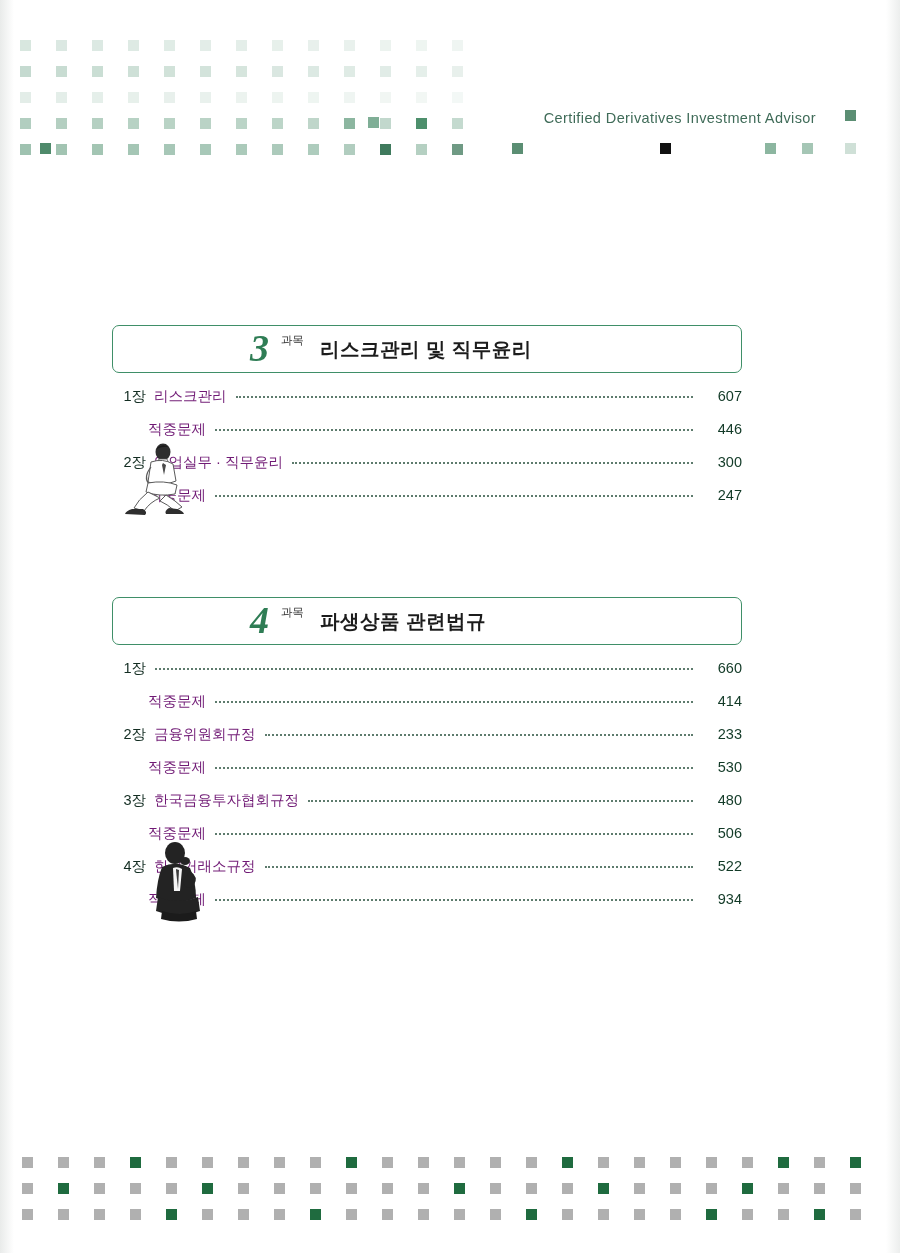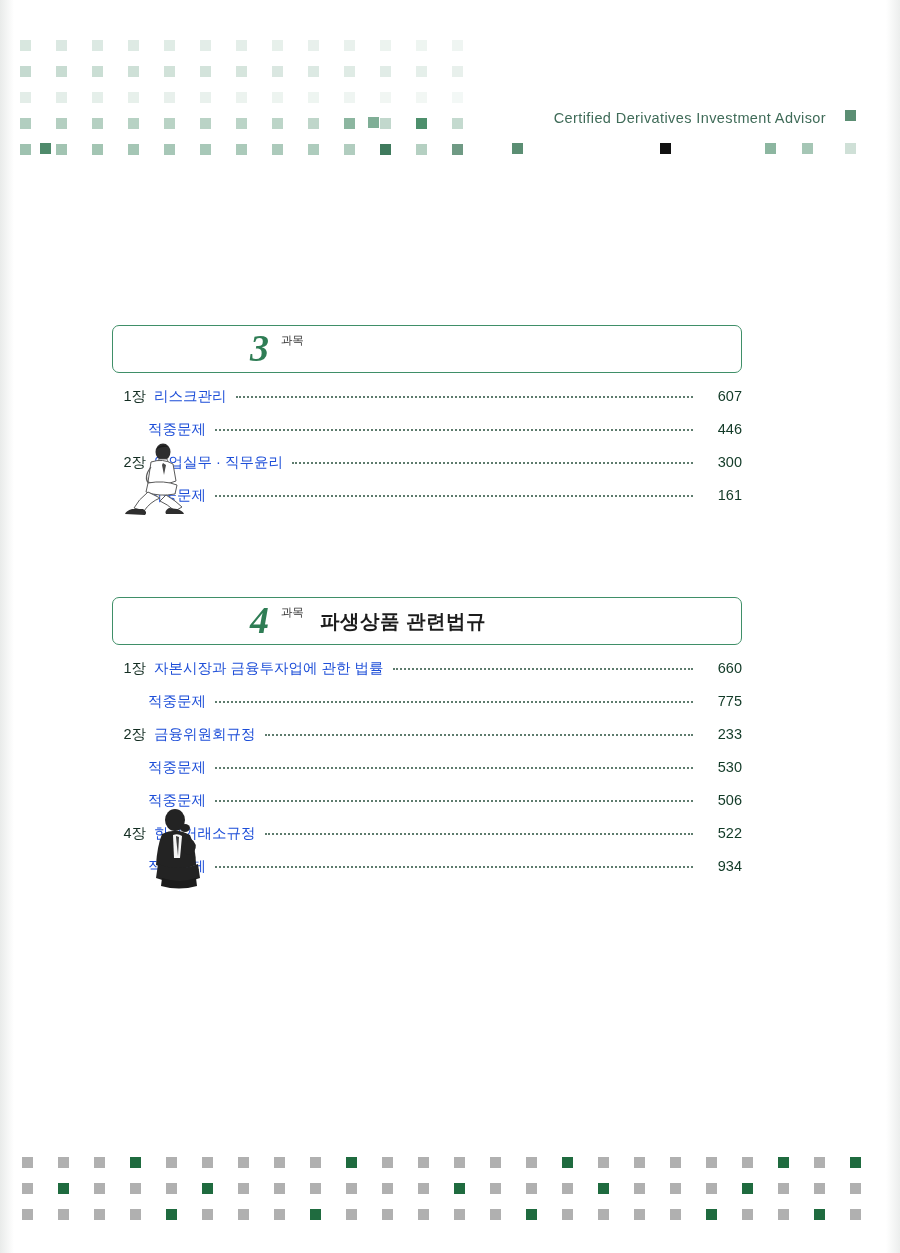--- a/index.html
+++ b/index.html
@@ -32,21 +32,21 @@
     height: 130px;
   }
   .sq {
     position: absolute;
     width: 11px;
     height: 11px;
   }
 
   .header-title {
     position: absolute;
-    right: 74px;
+    right: 84px;
     top: 110px;
     font-size: 14.5px;
     letter-spacing: 0.4px;
     color: #3f6b58;
     font-family: "Liberation Sans", sans-serif;
     white-space: nowrap;
   }
 
   
   .section {
@@ -132,21 +132,21 @@
     width: 34px;
     text-align: right;
     flex: none;
     color: #132d22;
     font-size: 14.5px;
   }
   .label {
     flex: none;
     padding-left: 8px;
     white-space: nowrap;
-    color: #1d4ed8;
+    color: #701a75;
   }
   .dots {
     flex: 1 1 auto;
     margin: 0 9px 0 9px;
     position: relative;
     top: -3px;
     border-bottom: 2.4px dotted #5d7b6d;
     height: 1px;
     min-width: 20px;
   }
@@ -252,20 +252,21 @@
     <div class="sq" style="left: 845px; top: 103px; background: rgb(207, 224, 215); opacity: 1;"></div>
   </div>
 
 <div class="header-title">Certified Derivatives Investment Advisor</div>
 
 <div class="section" id="section-3">
   <div class="band">
     <div class="band-inner">
       <div class="subject-num">3</div>
       <div class="subject-word">과목</div>
+      <div class="band-title">리스크관리 및 직무윤리</div>
     </div>
   </div>
 
   <div class="figure">
     <svg viewBox="0 0 100 74" width="100" height="74" aria-hidden="true">
 
       <g>
 
         <ellipse cx="43" cy="9" rx="7.5" ry="8.5" fill="#2e2e2e"></ellipse>
 
@@ -307,21 +308,21 @@
     <div class="toc-row">
       <span class="ch">2장</span>
       <span class="label">영업실무 · 직무윤리</span>
       <span class="dots"></span>
       <span class="pg">300</span>
     </div>
     <div class="toc-row sub">
       <span class="ch"></span>
       <span class="label">적중문제</span>
       <span class="dots"></span>
-      <span class="pg">161</span>
+      <span class="pg">247</span>
     </div>
   </div>
 </div>
 
 <div class="section" id="section-4">
   <div class="band">
     <div class="band-inner">
       <div class="subject-num">4</div>
       <div class="subject-word">과목</div>
       <div class="band-title">파생상품 관련법규</div>
@@ -346,41 +347,46 @@
 
         <path d="M16 60 q20 8 40 0 l2 14 q-22 8 -44 0 z"></path>
         <path d="M20 74 q18 6 34 0 l1 8 q-18 5 -36 0 z" fill="#1b1b1b"></path>
       </g>
     </svg>
   </div>
 
   <div class="toc">
     <div class="toc-row">
       <span class="ch">1장</span>
-      <span class="label">자본시장과 금융투자업에 관한 법률</span>
       <span class="dots"></span>
       <span class="pg">660</span>
     </div>
     <div class="toc-row sub">
       <span class="ch"></span>
       <span class="label">적중문제</span>
       <span class="dots"></span>
-      <span class="pg">775</span>
+      <span class="pg">414</span>
     </div>
     <div class="toc-row">
       <span class="ch">2장</span>
       <span class="label">금융위원회규정</span>
       <span class="dots"></span>
       <span class="pg">233</span>
     </div>
     <div class="toc-row sub">
       <span class="ch"></span>
       <span class="label">적중문제</span>
       <span class="dots"></span>
       <span class="pg">530</span>
+    </div>
+    <div class="toc-row">
+      <span class="ch">3장</span>
+      <span class="label">한국금융투자협회규정</span>
+      <span class="dots"></span>
+      <span class="pg">480</span>
     </div>
     <div class="toc-row sub">
       <span class="ch"></span>
       <span class="label">적중문제</span>
       <span class="dots"></span>
       <span class="pg">506</span>
     </div>
     <div class="toc-row">
       <span class="ch">4장</span>
       <span class="label">한국거래소규정</span>

